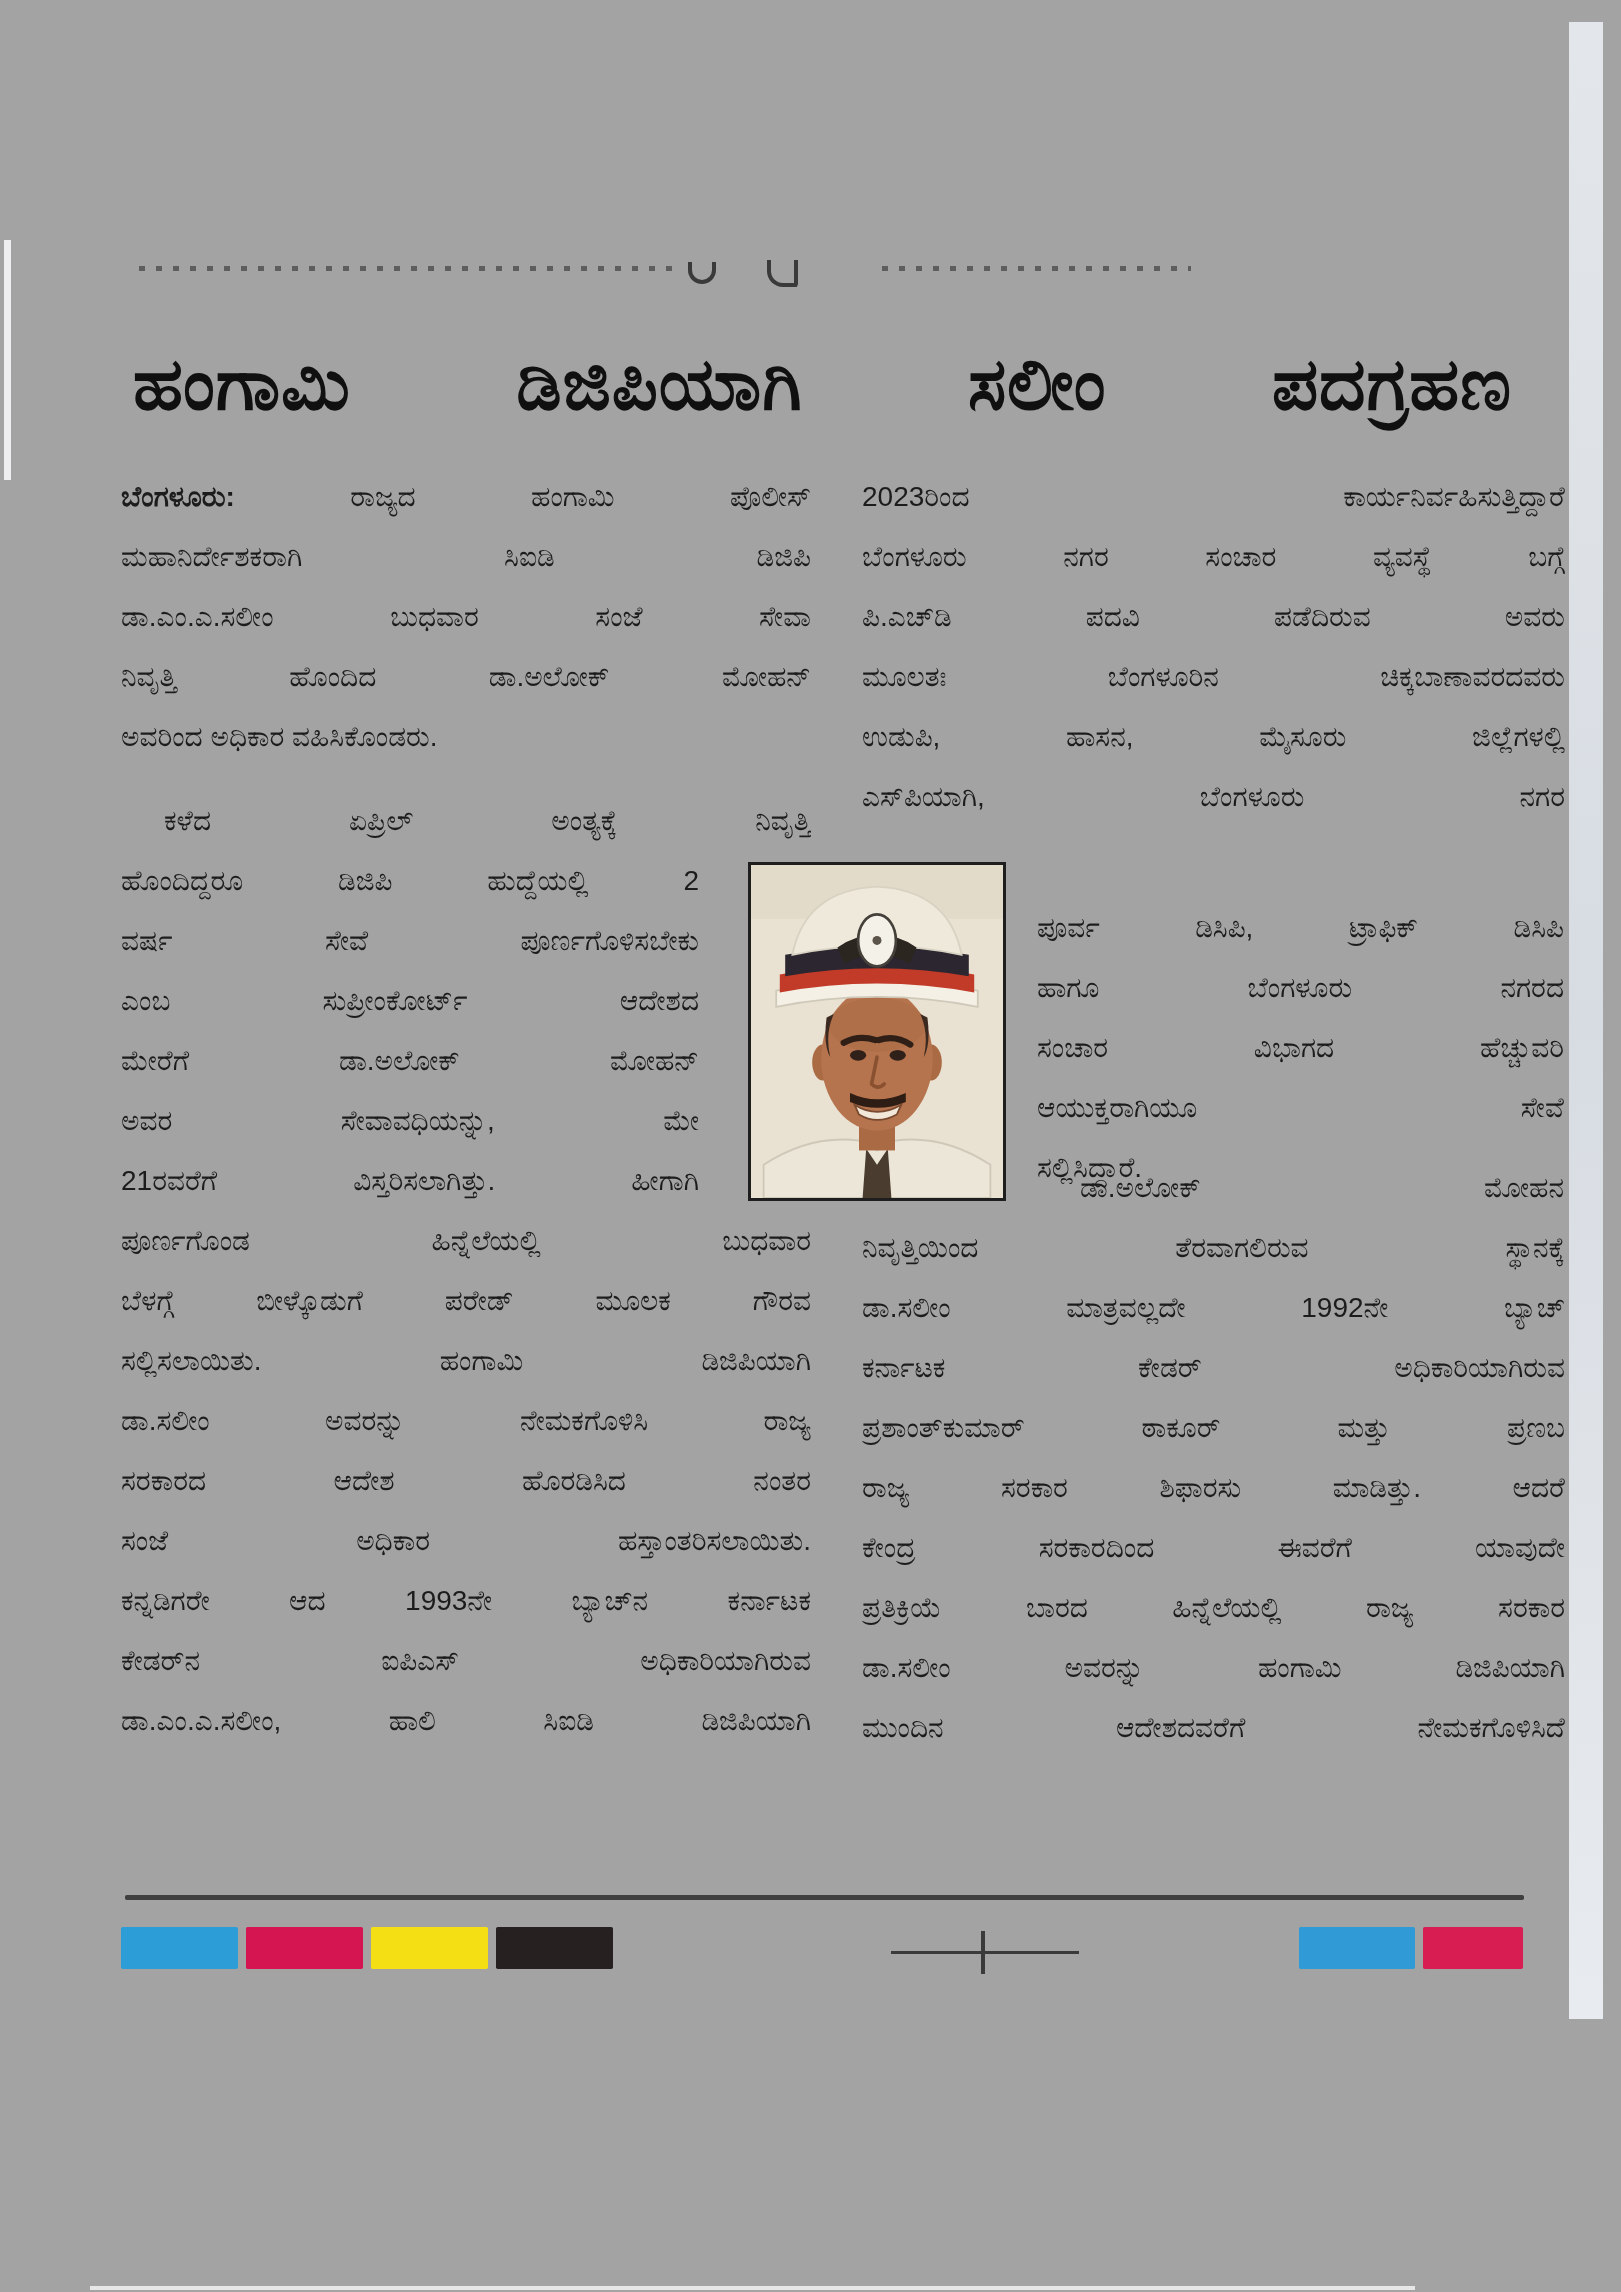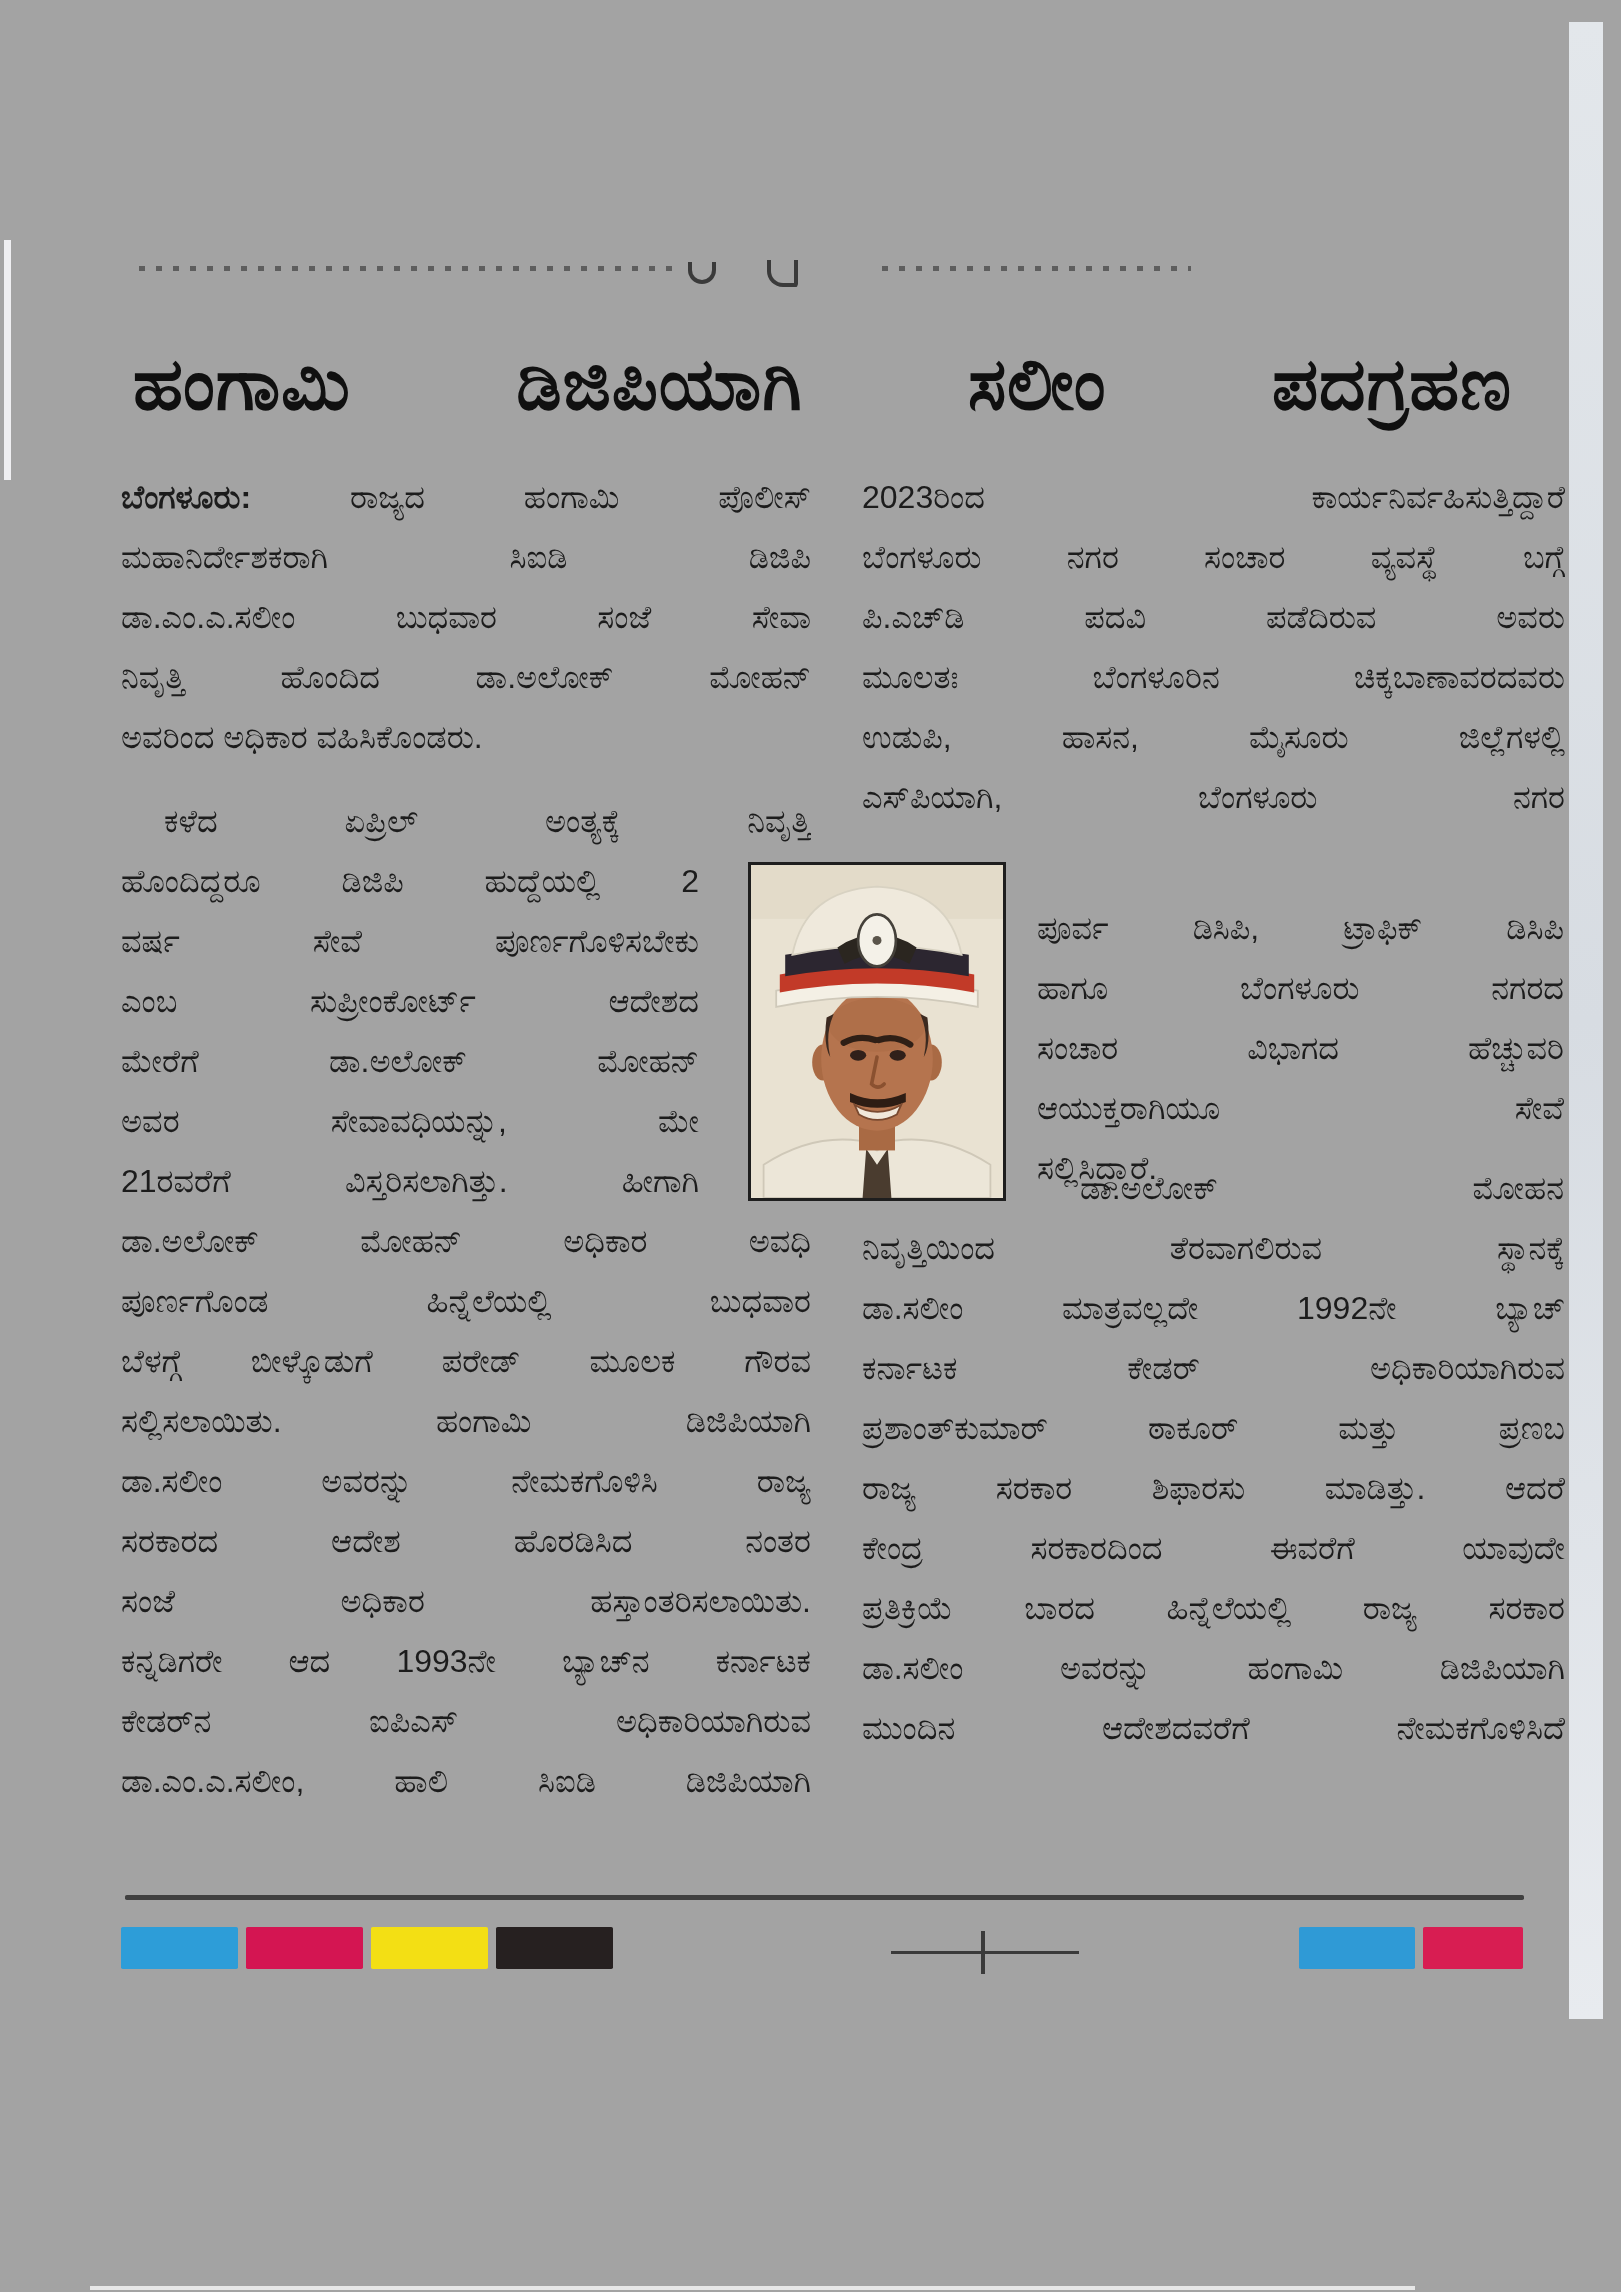--- a/index.html
+++ b/index.html
@@ -20,21 +20,21 @@
   .fg2{left:767px;top:260px;width:23px;height:23px;border-radius:0 0 3.6px 16px;}
 
   
   .headline{position:absolute;left:133px;top:321px;width:1379px;height:134px;
             font-size:72px;font-weight:bold;color:#101010;line-height:127px;
             text-align:justify;text-align-last:justify;overflow:hidden;
             letter-spacing:0.9px;white-space:nowrap;}
 
   
   .block{position:absolute;}
-  .bline{height:60px;line-height:56px;font-size:32px;color:#1c1c1c;
+  .bline{height:60px;line-height:56px;font-size:28px;color:#1c1c1c;
          overflow:hidden;text-align:justify;}
   .just .bline, .bline.just{text-align-last:justify;}
   .bline.last{text-align:right;text-align-last:left;}
   .indent{text-indent:43px;}
   .bold{font-weight:bold;}
 
   .l-p1{left:121px;top:469px;width:690px;}
   .l-p2a{left:121px;top:793px;width:690px;}
   .l-p2b{left:121px;top:853px;width:578px;}
   .l-p2c{left:121px;top:1213px;width:690px;}
@@ -96,21 +96,20 @@
   <div class="block l-p2b">
       <div class="bline just">ಹೊಂದಿದ್ದರೂ ಡಿಜಿಪಿ ಹುದ್ದೆಯಲ್ಲಿ 2</div>
       <div class="bline just">ವರ್ಷ ಸೇವೆ ಪೂರ್ಣಗೊಳಿಸಬೇಕು</div>
       <div class="bline just">ಎಂಬ ಸುಪ್ರೀಂಕೋರ್ಟ್ ಆದೇಶದ</div>
       <div class="bline just">ಮೇರೆಗೆ ಡಾ.ಅಲೋಕ್ ಮೋಹನ್</div>
       <div class="bline just">ಅವರ ಸೇವಾವಧಿಯನ್ನು, ಮೇ</div>
       <div class="bline just">21ರವರೆಗೆ ವಿಸ್ತರಿಸಲಾಗಿತ್ತು. ಹೀಗಾಗಿ</div>
     </div>
 
   <div class="block l-p2c">
-      <div class="bline just">ಡಾ.ಅಲೋಕ್ ಮೋಹನ್ ಅಧಿಕಾರ ಅವಧಿ</div>
       <div class="bline just">ಪೂರ್ಣಗೊಂಡ ಹಿನ್ನೆಲೆಯಲ್ಲಿ ಬುಧವಾರ</div>
       <div class="bline just">ಬೆಳಗ್ಗೆ ಬೀಳ್ಕೊಡುಗೆ ಪರೇಡ್ ಮೂಲಕ ಗೌರವ</div>
       <div class="bline just">ಸಲ್ಲಿಸಲಾಯಿತು. ಹಂಗಾಮಿ ಡಿಜಿಪಿಯಾಗಿ</div>
       <div class="bline just">ಡಾ.ಸಲೀಂ ಅವರನ್ನು ನೇಮಕಗೊಳಿಸಿ ರಾಜ್ಯ</div>
       <div class="bline just">ಸರಕಾರದ ಆದೇಶ ಹೊರಡಿಸಿದ ನಂತರ</div>
       <div class="bline just">ಸಂಜೆ ಅಧಿಕಾರ ಹಸ್ತಾಂತರಿಸಲಾಯಿತು.</div>
       <div class="bline just">ಕನ್ನಡಿಗರೇ ಆದ 1993ನೇ ಬ್ಯಾಚ್‌ನ ಕರ್ನಾಟಕ</div>
       <div class="bline just">ಕೇಡರ್‌ನ ಐಪಿಎಸ್ ಅಧಿಕಾರಿಯಾಗಿರುವ</div>
       <div class="bline just">ಡಾ.ಎಂ.ಎ.ಸಲೀಂ, ಹಾಲಿ ಸಿಐಡಿ ಡಿಜಿಪಿಯಾಗಿ</div>
     </div>

